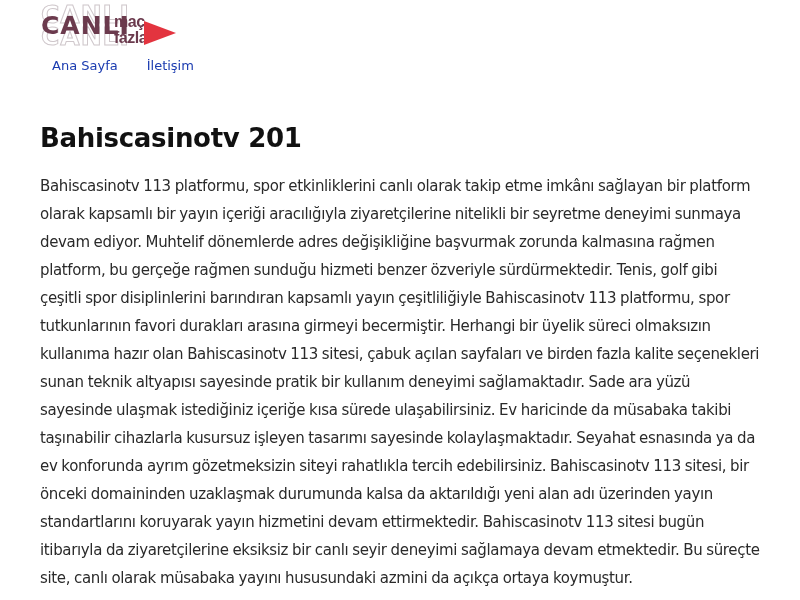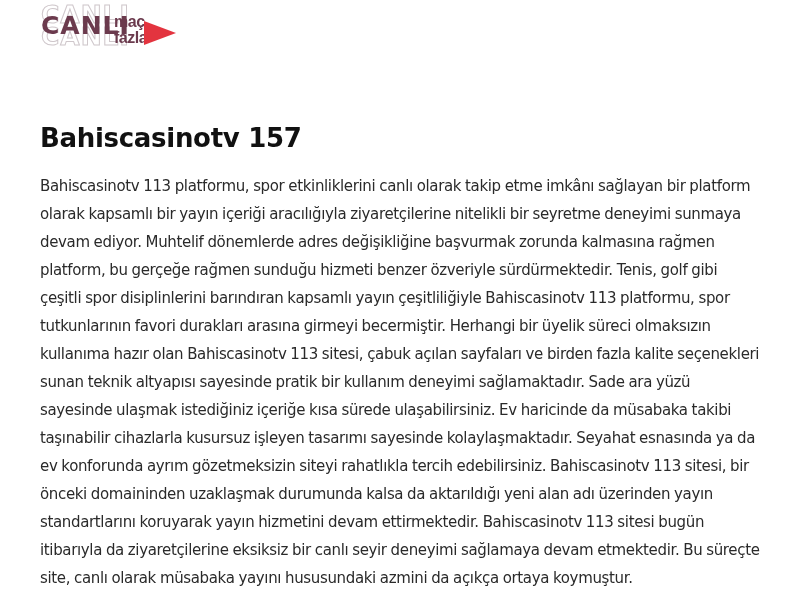--- a/index.html
+++ b/index.html
@@ -133,18 +133,22 @@
 
 <header class="header">
   <a class="logo">
     <span class="logo-canli-ghost-top">CANLI</span>
     <span class="logo-canli-ghost-bot">CANLI</span>
     <span class="logo-canli">CANLI</span>
     <span class="logo-mac">maç</span>
     <span class="logo-izle">fazla</span>
     <span class="logo-play"></span>
   </a>
+  <nav class="nav">
+    <a>Ana Sayfa</a>
+    <a>İletişim</a>
+  </nav>
 </header>
 
 <main class="main">
-  <h1 class="page-title">Bahiscasinotv 157</h1>
+  <h1 class="page-title">Bahiscasinotv 201</h1>
   <p class="article-body">Bahiscasinotv 113 platformu, spor etkinliklerini canlı olarak takip etme imkânı sağlayan bir platform olarak kapsamlı bir yayın içeriği aracılığıyla ziyaretçilerine nitelikli bir seyretme deneyimi sunmaya devam ediyor. Muhtelif dönemlerde adres değişikliğine başvurmak zorunda kalmasına rağmen platform, bu gerçeğe rağmen sunduğu hizmeti benzer özveriyle sürdürmektedir. Tenis, golf gibi çeşitli spor disiplinlerini barındıran kapsamlı yayın çeşitliliğiyle Bahiscasinotv 113 platformu, spor tutkunlarının favori durakları arasına girmeyi becermiştir. Herhangi bir üyelik süreci olmaksızın kullanıma hazır olan Bahiscasinotv 113 sitesi, çabuk açılan sayfaları ve birden fazla kalite seçenekleri sunan teknik altyapısı sayesinde pratik bir kullanım deneyimi sağlamaktadır. Sade ara yüzü sayesinde ulaşmak istediğiniz içeriğe kısa sürede ulaşabilirsiniz. Ev haricinde da müsabaka takibi taşınabilir cihazlarla kusursuz işleyen tasarımı sayesinde kolaylaşmaktadır. Seyahat esnasında ya da ev konforunda ayrım gözetmeksizin siteyi rahatlıkla tercih edebilirsiniz. Bahiscasinotv 113 sitesi, bir önceki domaininden uzaklaşmak durumunda kalsa da aktarıldığı yeni alan adı üzerinden yayın standartlarını koruyarak yayın hizmetini devam ettirmektedir. Bahiscasinotv 113 sitesi bugün itibarıyla da ziyaretçilerine eksiksiz bir canlı seyir deneyimi sağlamaya devam etmektedir. Bu süreçte site, canlı olarak müsabaka yayını hususundaki azmini da açıkça ortaya koymuştur.</p>
 </main>
 
 </body></html>

